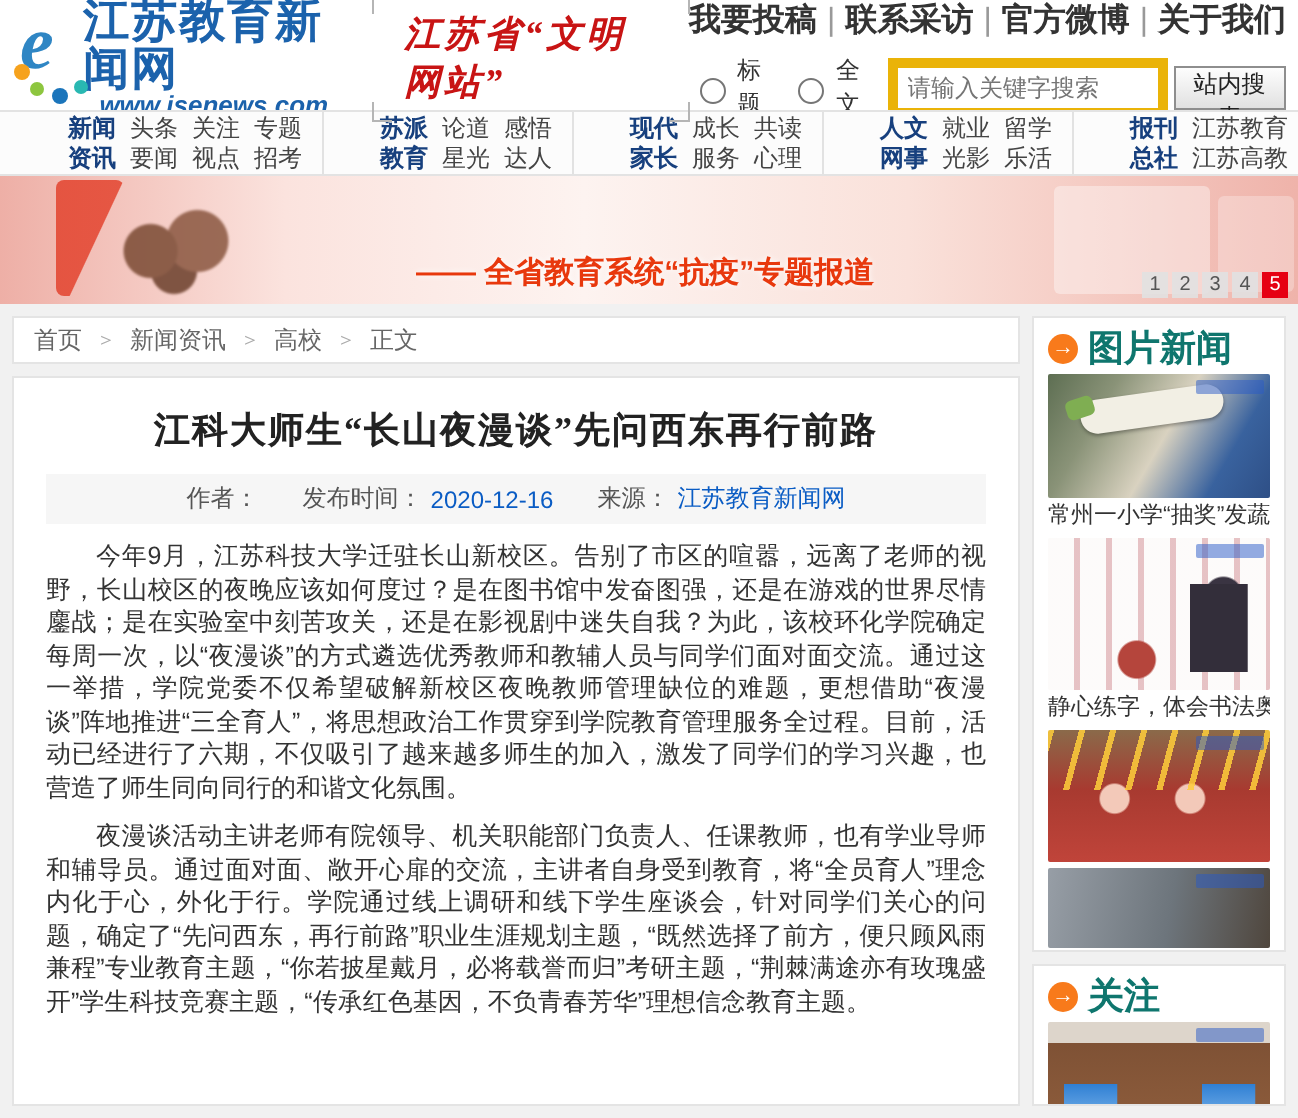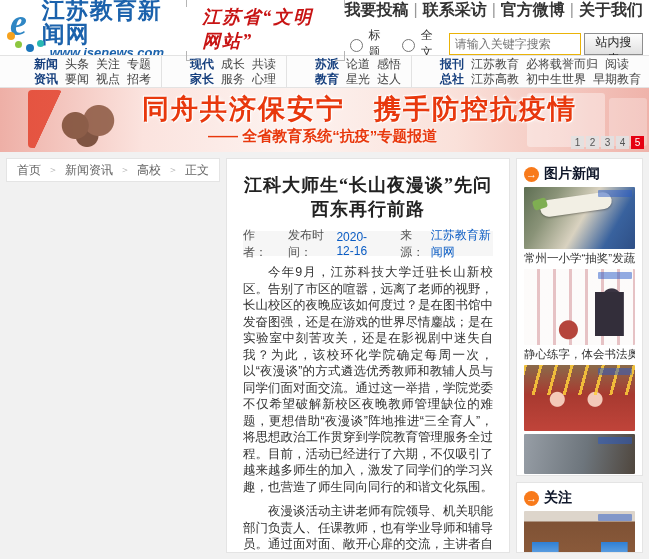--- a/index.html
+++ b/index.html
@@ -24,21 +24,21 @@
   .slogan-wrap::before{content:"";position:absolute;left:0;top:2px;width:9px;height:9px;border-left:1px solid #b5b5b5;border-top:1px solid #b5b5b5;}
   .slogan-wrap::after{content:"";position:absolute;right:0;top:2px;width:9px;height:9px;border-right:1px solid #b5b5b5;border-top:1px solid #b5b5b5;}
   .corner-bl{position:absolute;left:0;bottom:2px;width:9px;height:9px;border-left:1px solid #b5b5b5;border-bottom:1px solid #b5b5b5;}
   .corner-br{position:absolute;right:0;bottom:2px;width:9px;height:9px;border-right:1px solid #b5b5b5;border-bottom:1px solid #b5b5b5;}
   .hdr-right{margin-left:auto;display:flex;flex-direction:column;align-items:flex-end;gap:6px;padding-top:4px;}
   .top-links{font-size:16px;font-weight:bold;color:#333;white-space:nowrap;}
   .top-links a{color:#333;text-decoration:none;cursor:pointer;}
   .top-links .sep{color:#999;margin:0 5px;font-weight:normal;}
   .search-row{display:flex;align-items:center;font-size:12px;color:#333;gap:3px;}
   .search-row label{margin-right:8px;display:flex;align-items:center;gap:3px;}
-  .search-input{width:120px;height:18px;border:1px solid #eab308;font-size:12px;padding:1px 5px;color:#be185d;}
+  .search-input{width:120px;height:18px;border:5px solid #eab308;font-size:12px;padding:1px 5px;color:#be185d;}
   .search-btn{height:22px;border:1px solid #8e8e8e;background:linear-gradient(#fdfdfd,#e1e1e1);font-size:12px;color:#222;padding:0 8px;cursor:pointer;}
 
   
   .nav{height:33px;border-top:1px solid #e3e3e3;border-bottom:1px solid #e3e3e3;background:#fcfcfc;display:flex;align-items:stretch;padding:0 6px;box-sizing:border-box;}
   .nav-group{display:flex;flex-direction:column;justify-content:center;gap:2px;padding:0 10px;border-right:1px solid #e2e2e2;}
   .nav-group:last-child{border-right:none;}
   .nav-row{display:flex;gap:7px;font-size:12px;line-height:13px;white-space:nowrap;}
   .nav-cat{font-weight:bold;color:#17407e;cursor:pointer;margin-left:18px;}
   .nav-link{color:#444;cursor:pointer;}
 
@@ -58,41 +58,41 @@
     text-shadow:0 0 4px #fff,1px 1px 0 #fff,-1px -1px 0 #fff;white-space:nowrap;}
   .banner-sub{position:absolute;left:208px;top:39px;font-size:15px;font-weight:bold;color:#e8380d;
     text-shadow:0 0 3px #fff;white-space:nowrap;}
   .pager{position:absolute;right:5px;bottom:3px;display:flex;gap:2px;}
   .page-num{width:13px;height:13px;font-size:10px;display:flex;align-items:center;justify-content:center;
     background:rgba(225,225,225,.9);color:#555;cursor:pointer;}
   .page-num.active{background:#e60012;color:#fff;}
 
   
   .content{flex:1;background:#f1f1f1;padding:6px;display:flex;gap:6px;overflow:hidden;box-sizing:border-box;}
-  .col-left{width:504px;display:flex;flex-direction:row;gap:6px;min-width:0;}
+  .col-left{width:504px;display:flex;flex-direction:column;gap:6px;min-width:0;}
   .box{background:#fff;border:1px solid #e4e4e4;box-sizing:border-box;}
   .crumb-box{height:24px;display:flex;align-items:center;padding:0 10px;font-size:12px;color:#666;gap:7px;flex:none;}
   .crumb-link{color:#666;cursor:pointer;}
   .crumb-sep{color:#aaa;font-size:10px;}
   .article-box{flex:1;padding:10px 16px 0;overflow:hidden;}
   .article-title{text-align:center;font-family:"Liberation Serif",serif;font-size:18px;font-weight:bold;color:#222;margin:4px 0 10px;letter-spacing:1px;}
   .meta{background:#f6f6f6;height:25px;display:flex;align-items:center;justify-content:center;font-size:12px;color:#555;gap:4px;}
   .meta .gap{width:14px;}
   .meta .blue{color:#0a5cc4;cursor:pointer;}
   .body p{font-size:12.5px;line-height:16.5px;color:#333;text-indent:2em;margin:8px 0;text-align:justify;}
   .body p b{color:#222;}
 
   
   .col-right{width:127px;display:flex;flex-direction:column;gap:6px;min-width:0;}
   .side-box{background:#fff;border:1px solid #e4e4e4;box-sizing:border-box;padding:5px 7px;}
   .side-box.photos{height:318px;overflow:hidden;flex:none;}
   .side-box.follow{flex:1;overflow:hidden;}
   .side-head{display:flex;align-items:center;gap:5px;height:20px;margin-bottom:2px;}
   .side-icon{width:15px;height:15px;border-radius:50%;background:#f87a1b;color:#fff;font-size:11px;line-height:15px;text-align:center;font-weight:bold;flex:none;}
-  .side-title{color:#0f172a;font-weight:bold;font-size:14px;}
+  .side-title{color:#0f766e;font-weight:bold;font-size:18px;}
   .photo{width:111px;margin:3px auto 2px;position:relative;border-radius:1px;cursor:pointer;}
   .photo .wm{position:absolute;top:3px;right:3px;width:34px;height:7px;background:rgba(40,90,200,.5);border-radius:1px;}
   .caption{font-size:11.5px;color:#333;text-align:center;line-height:15px;margin:2px 0 3px;white-space:nowrap;overflow:hidden;cursor:pointer;}
   .ph-1{height:62px;background:linear-gradient(120deg,#5d6e52 0%,#8a9378 25%,#d9d2c0 52%,#39629e 78%,#2e4f86 100%);}
   .ph-1::before{content:"";position:absolute;left:16px;top:9px;width:72px;height:17px;background:#f2efe4;border-radius:9px;transform:rotate(-8deg);box-shadow:0 1px 2px rgba(0,0,0,.35);}
   .ph-1::after{content:"";position:absolute;left:9px;top:12px;width:14px;height:10px;background:#7fae52;border-radius:3px;transform:rotate(-18deg);}
   .ph-2{height:76px;background:
     linear-gradient(#332e3a,#332e3a) 86% 72%/26% 58% no-repeat,
     radial-gradient(circle at 79% 38%,#3a3442 0 9px,transparent 10px),
     radial-gradient(circle at 40% 80%,#b5453c 0 9px,transparent 10px),
@@ -160,40 +160,52 @@
         </div>
         <div class="nav-row">
           <span class="nav-cat">资讯</span>
           <span class="nav-link">要闻</span>
           <span class="nav-link">视点</span>
           <span class="nav-link">招考</span>
         </div>
       </div>
       <div class="nav-group">
         <div class="nav-row">
+          <span class="nav-cat">苏派</span>
+          <span class="nav-link">论道</span>
+          <span class="nav-link">感悟</span>
+        </div>
+        <div class="nav-row">
+          <span class="nav-cat">教育</span>
+          <span class="nav-link">星光</span>
+          <span class="nav-link">达人</span>
+        </div>
+      </div>
+      <div class="nav-group">
+        <div class="nav-row">
           <span class="nav-cat">现代</span>
           <span class="nav-link">成长</span>
           <span class="nav-link">共读</span>
         </div>
         <div class="nav-row">
           <span class="nav-cat">家长</span>
           <span class="nav-link">服务</span>
           <span class="nav-link">心理</span>
         </div>
       </div>
       <div class="nav-group">
         <div class="nav-row">
-          <span class="nav-cat">苏派</span>
-          <span class="nav-link">论道</span>
-          <span class="nav-link">感悟</span>
-        </div>
-        <div class="nav-row">
-          <span class="nav-cat">教育</span>
-          <span class="nav-link">星光</span>
-          <span class="nav-link">达人</span>
+          <span class="nav-cat">人文</span>
+          <span class="nav-link">就业</span>
+          <span class="nav-link">留学</span>
+        </div>
+        <div class="nav-row">
+          <span class="nav-cat">网事</span>
+          <span class="nav-link">光影</span>
+          <span class="nav-link">乐活</span>
         </div>
       </div>
       <div class="nav-group">
         <div class="nav-row">
           <span class="nav-cat">报刊</span>
           <span class="nav-link">江苏教育</span>
           <span class="nav-link">必将载誉而归</span>
           <span class="nav-link">阅读</span>
         </div>
         <div class="nav-row">
@@ -203,21 +215,20 @@
           <span class="nav-link">早期教育</span>
         </div>
       </div>
     </div>
 
   <div class="banner">
     <div class="flag"></div>
     <div class="fists"></div>
     <div class="banner-photo1"></div>
     <div class="banner-photo2"></div>
-    <div class="banner-title">同舟共济保安宁　携手防控抗疫情</div>
     <div class="banner-sub">—— 全省教育系统“抗疫”专题报道</div>
     <div class="pager" id="banner-pager">
         <span class="page-num">1</span>
         <span class="page-num">2</span>
         <span class="page-num">3</span>
         <span class="page-num">4</span>
         <span class="page-num active">5</span>
       </div>
   </div>
 

